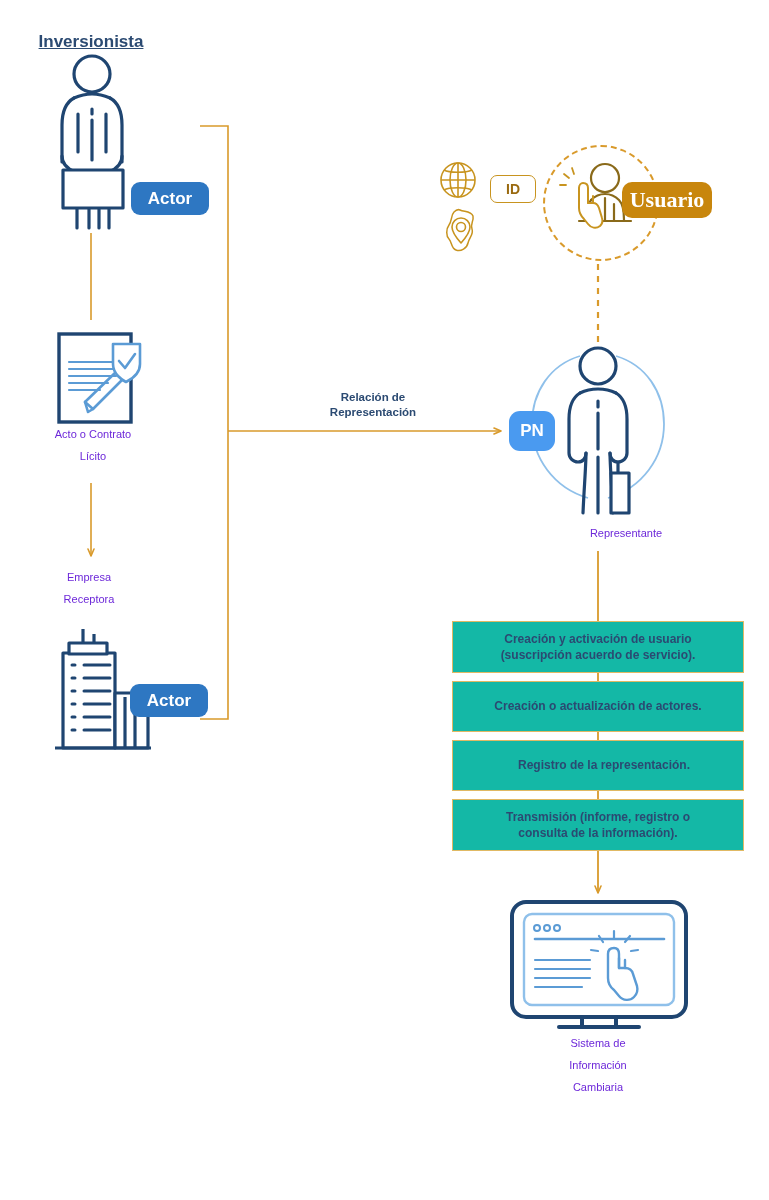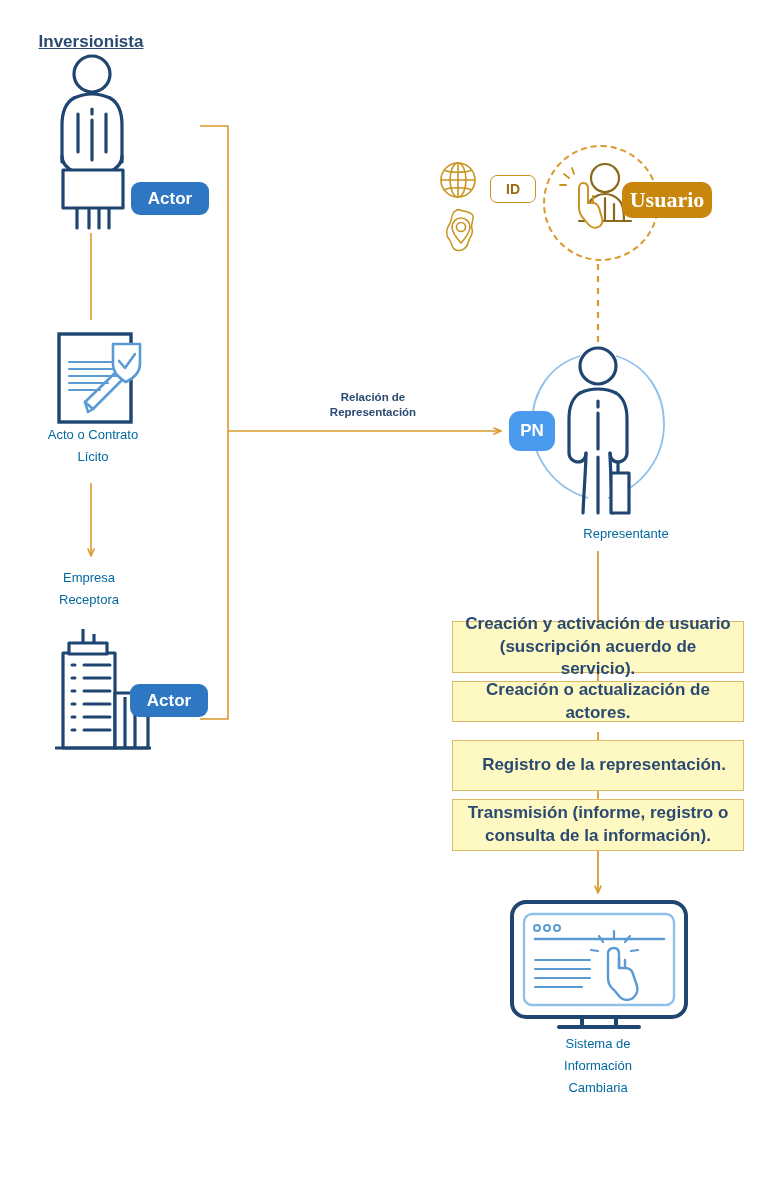--- a/index.html
+++ b/index.html
@@ -23,22 +23,22 @@
   
   .label-title {
     color: #2b4a72;
     font-weight: bold;
     font-size: 17px;
     line-height: 1.25;
     text-align: center;
     text-decoration: underline;
   }
   .label-node {
-    color: #0369a1;
-    font-size: 13px;
+    color: #6d28d9;
+    font-size: 11px;
     line-height: 1.3;
     text-align: center;
   }
   .label-edge {
     color: #2b4a72;
     font-weight: bold;
     font-size: 11.5px;
     line-height: 1.35;
     text-align: center;
   }
@@ -69,24 +69,24 @@
   .badge-pn {
     background: #4a9af0;
     font-size: 17px;
     width: 46px;
     height: 40px;
     border-radius: 11px;
   }
   .proc-box {
     box-sizing: border-box;
     border: 1.4px solid #e0b964;
-    background: #fef9c3;
+    background: #14b8a6;
     color: #2b4a72;
     font-weight: bold;
-    font-size: 17px;
+    font-size: 12px;
     line-height: 1.35;
     display: flex;
     align-items: center;
     justify-content: center;
     text-align: center;
     padding: 4px 12px;
   }
   svg { display: block; overflow: visible; }
 </style>
 </head>
@@ -278,21 +278,21 @@
 
   <div class="abs label-node" style="left:506px; top:526px; width:240px;">Representante</div>
 
   <div class="abs proc-box" style="left:452px; top:621px; width:292px; height:52px;">
     <span>
       <span>Creación y activación de usuario</span><br>
       <span>(suscripción acuerdo de servicio).</span>
     </span>
   </div>
 
-  <div class="abs proc-box" style="left:452px; top:681px; width:292px; height:41px;">
+  <div class="abs proc-box" style="left:452px; top:681px; width:292px; height:51px;">
     <span>Creación o actualización de actores.</span>
   </div>
 
   <div class="abs proc-box" style="left:452px; top:740px; width:292px; height:51px;padding-left:24px;">
     <span>Registro de la representación.</span>
   </div>
 
   <div class="abs proc-box" style="left:452px; top:799px; width:292px; height:52px;">
     <span>
       <span>Transmisión (informe, registro o</span><br>

